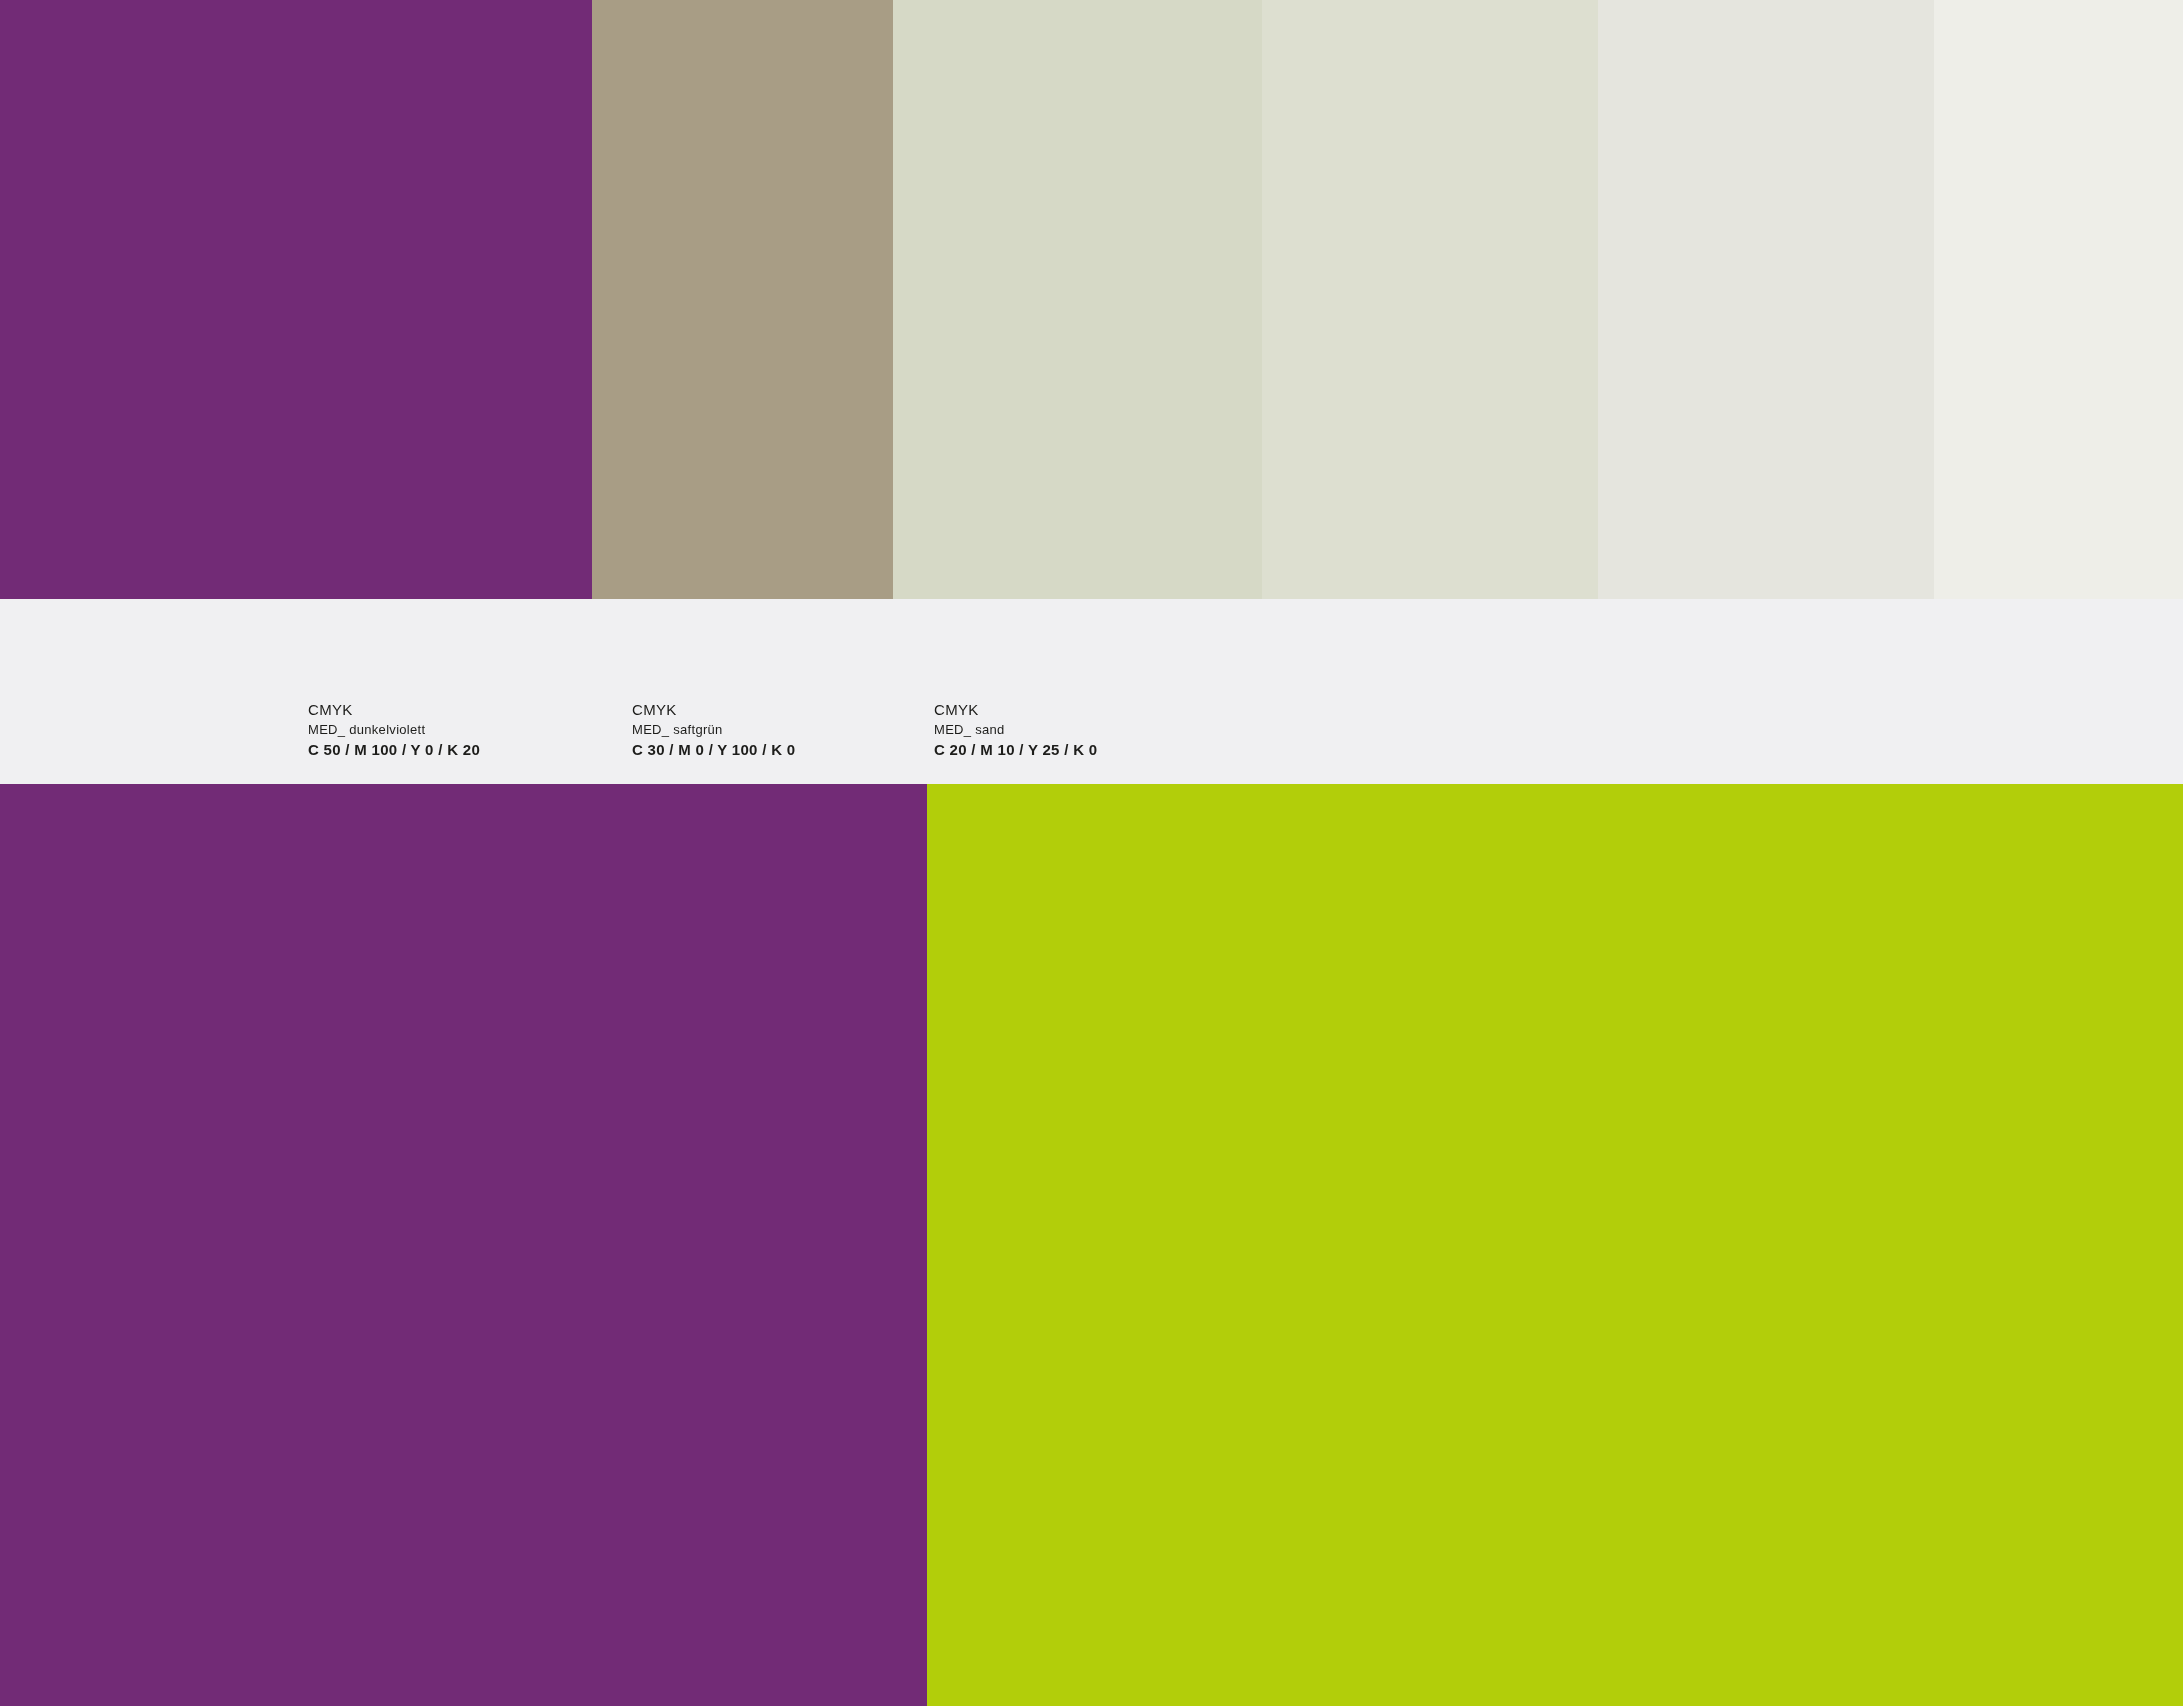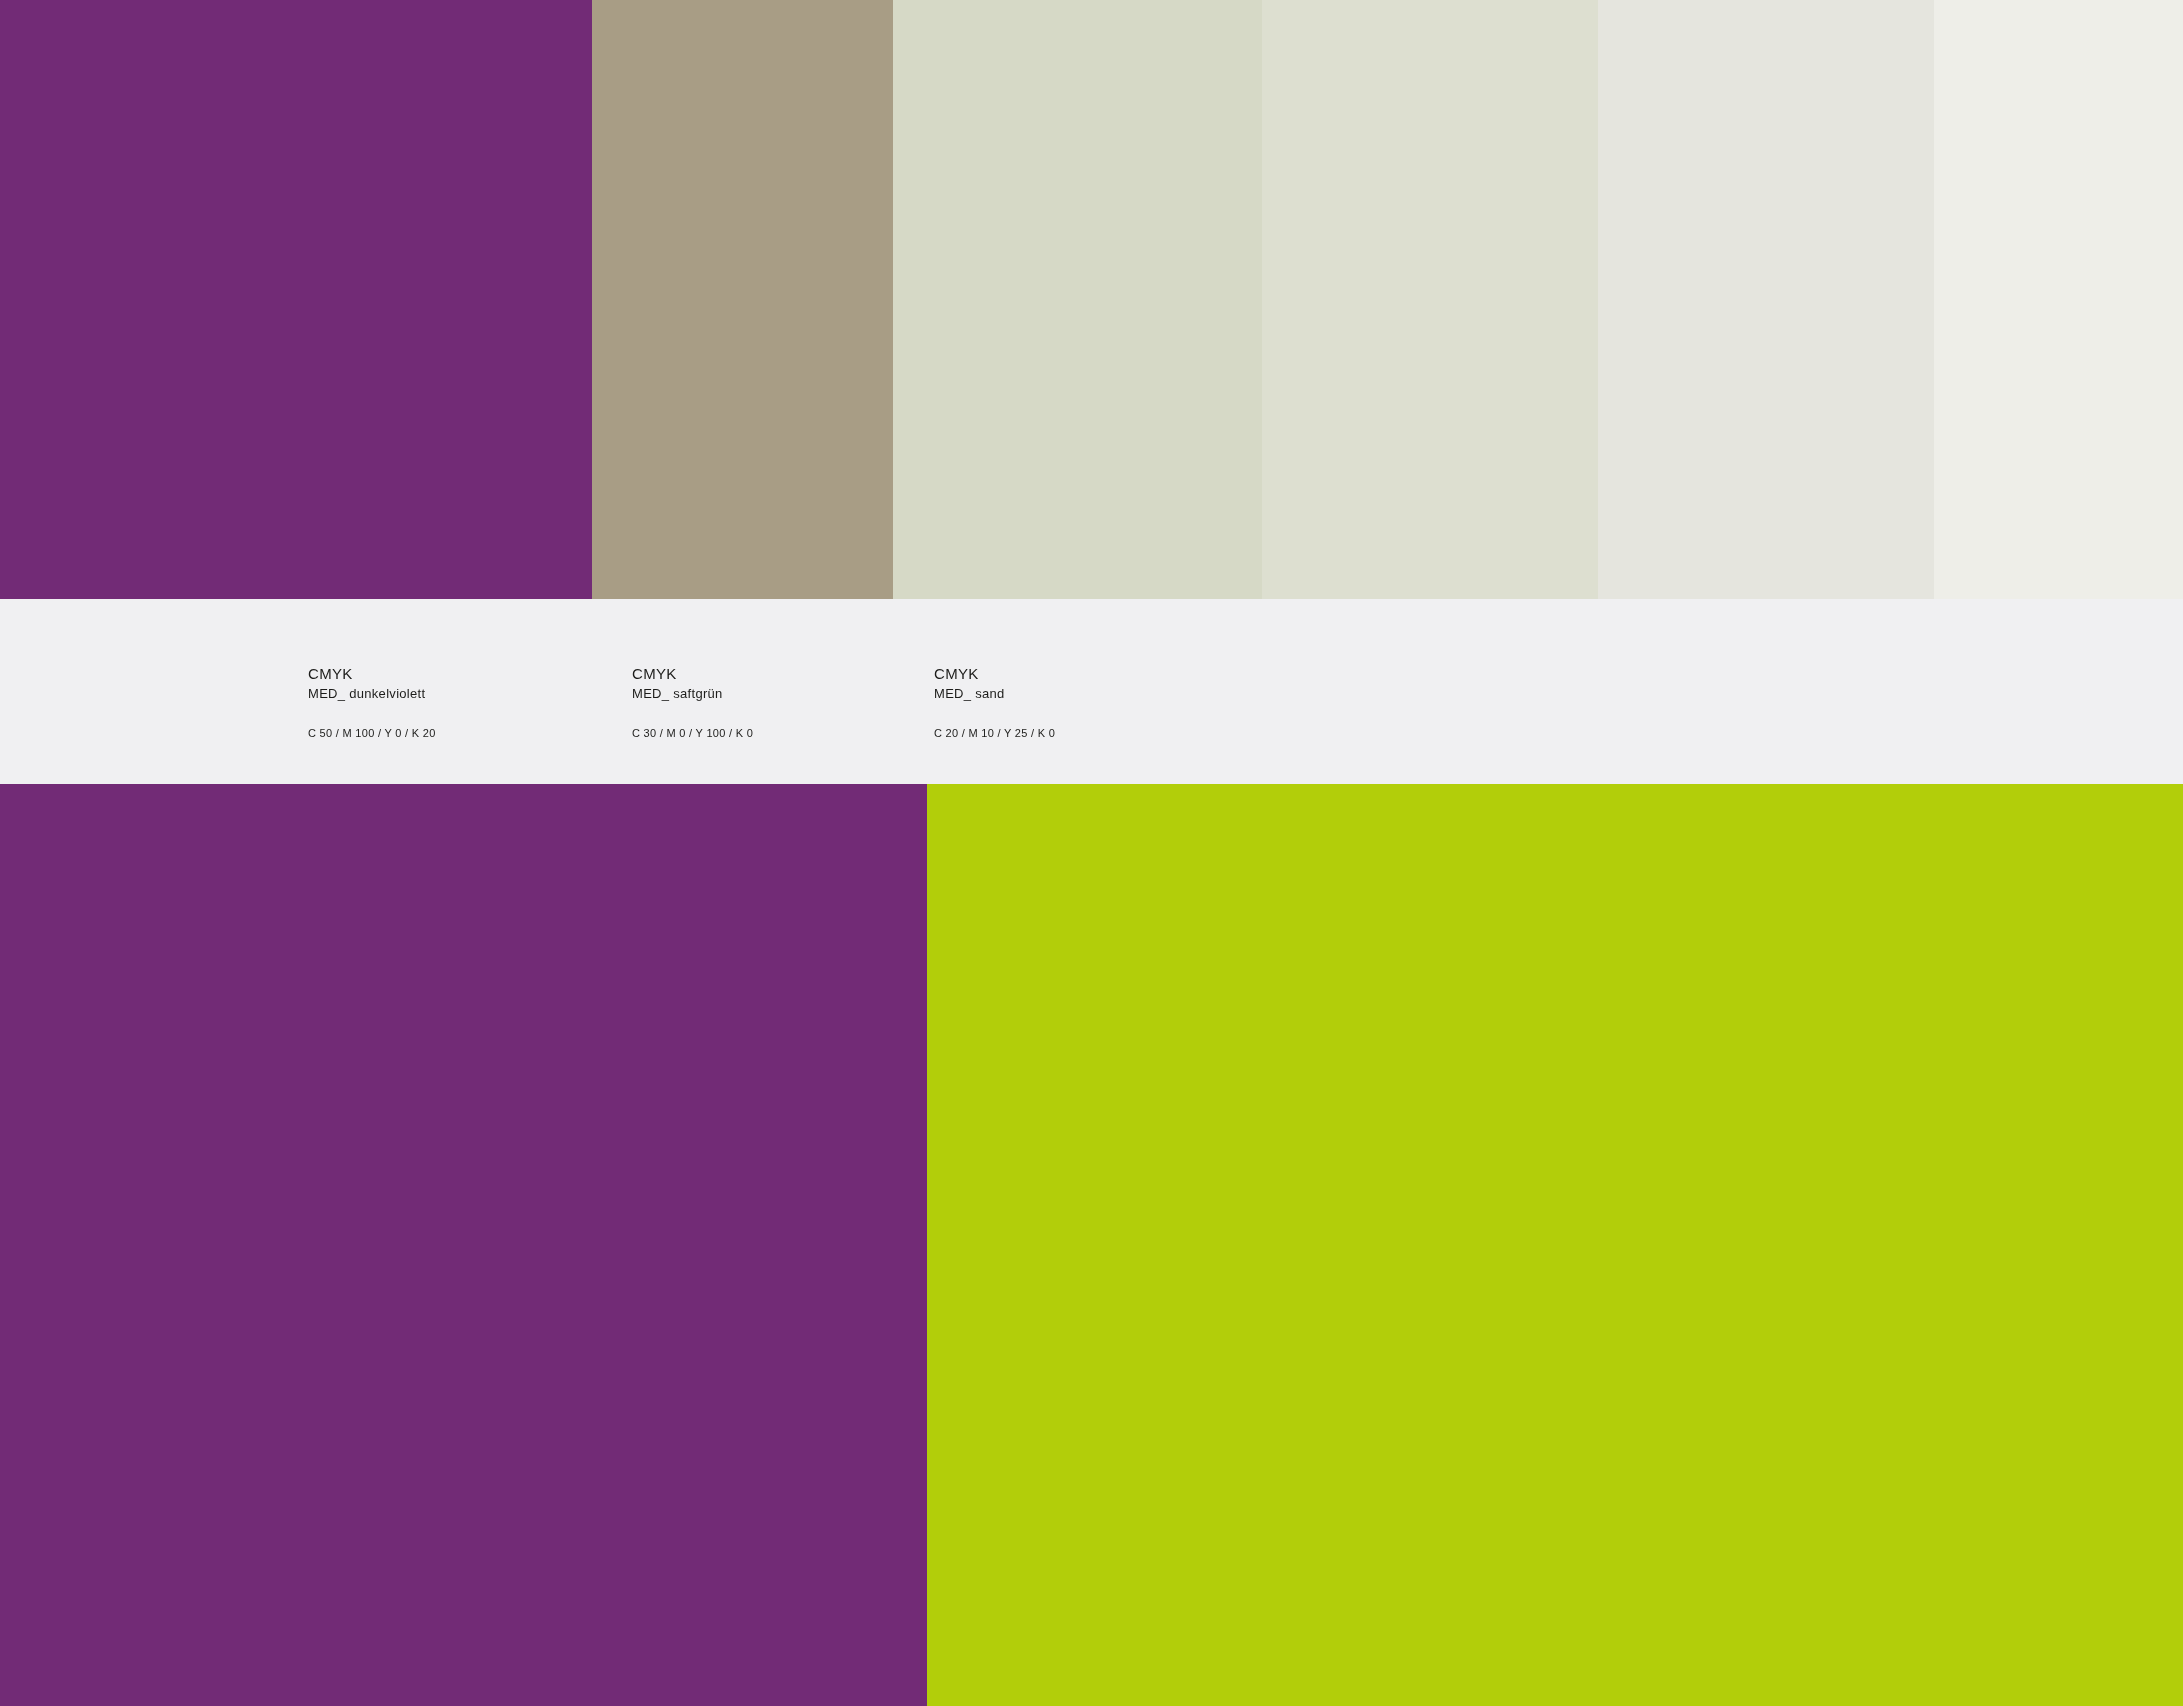--- a/index.html
+++ b/index.html
@@ -42,21 +42,21 @@
     position: absolute;
     left: 0;
     top: 599px;
     width: 2730px;
     height: 185px;
     background: #f0f0f2;
   }
 
   .spec-group {
     position: absolute;
-    top: 664px;
+    top: 700px;
     color: #1d1d1b;
   }
 
   .spec-group-1 { left: 308px; }
   .spec-group-2 { left: 632px; }
   .spec-group-3 { left: 934px; }
 
   .spec-model {
     font-size: 15px;
     line-height: 20px;
@@ -65,25 +65,25 @@
   }
 
   .spec-name {
     font-size: 13px;
     line-height: 20px;
     letter-spacing: 0.3px;
     white-space: nowrap;
   }
 
   .spec-values {
-    font-size: 11px;
+    font-size: 15px;
     line-height: 20px;
     letter-spacing: 0.3px;
     white-space: nowrap;
-    margin-top: 19px;
+    font-weight: bold;
   }
 
   
   .primary-band {
     position: absolute;
     left: 0;
     top: 784px;
     width: 2730px;
     height: 923px;
     display: flex;

